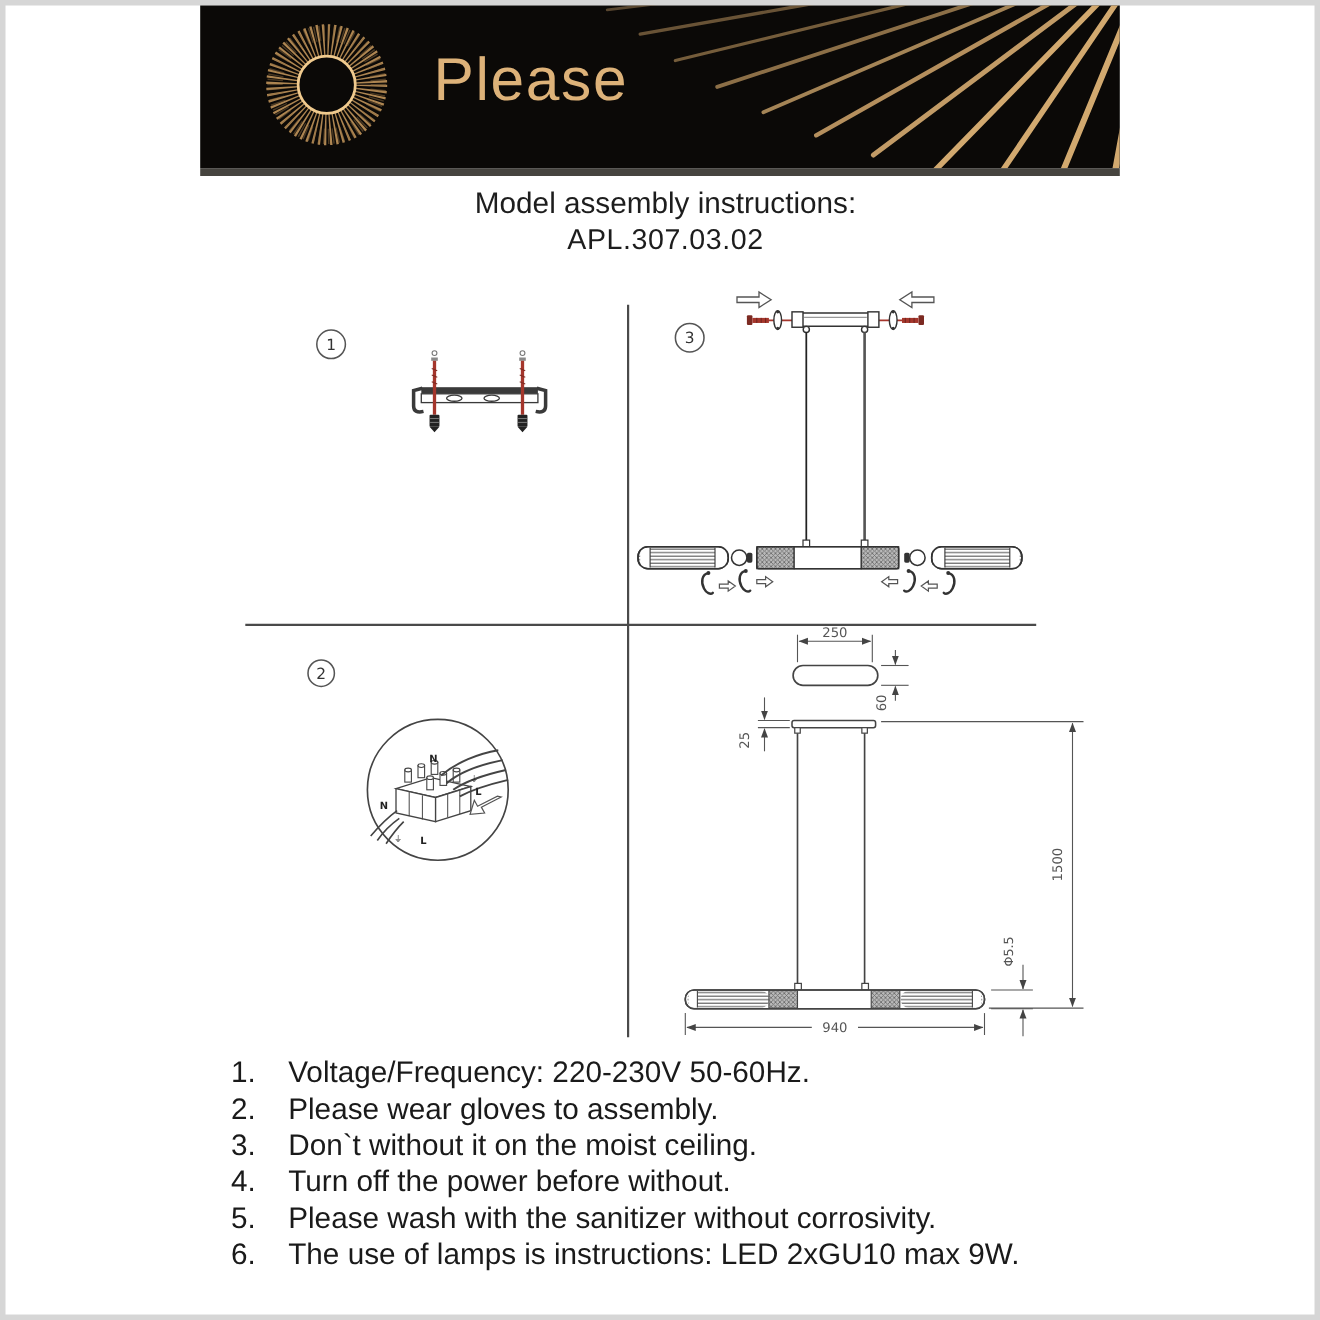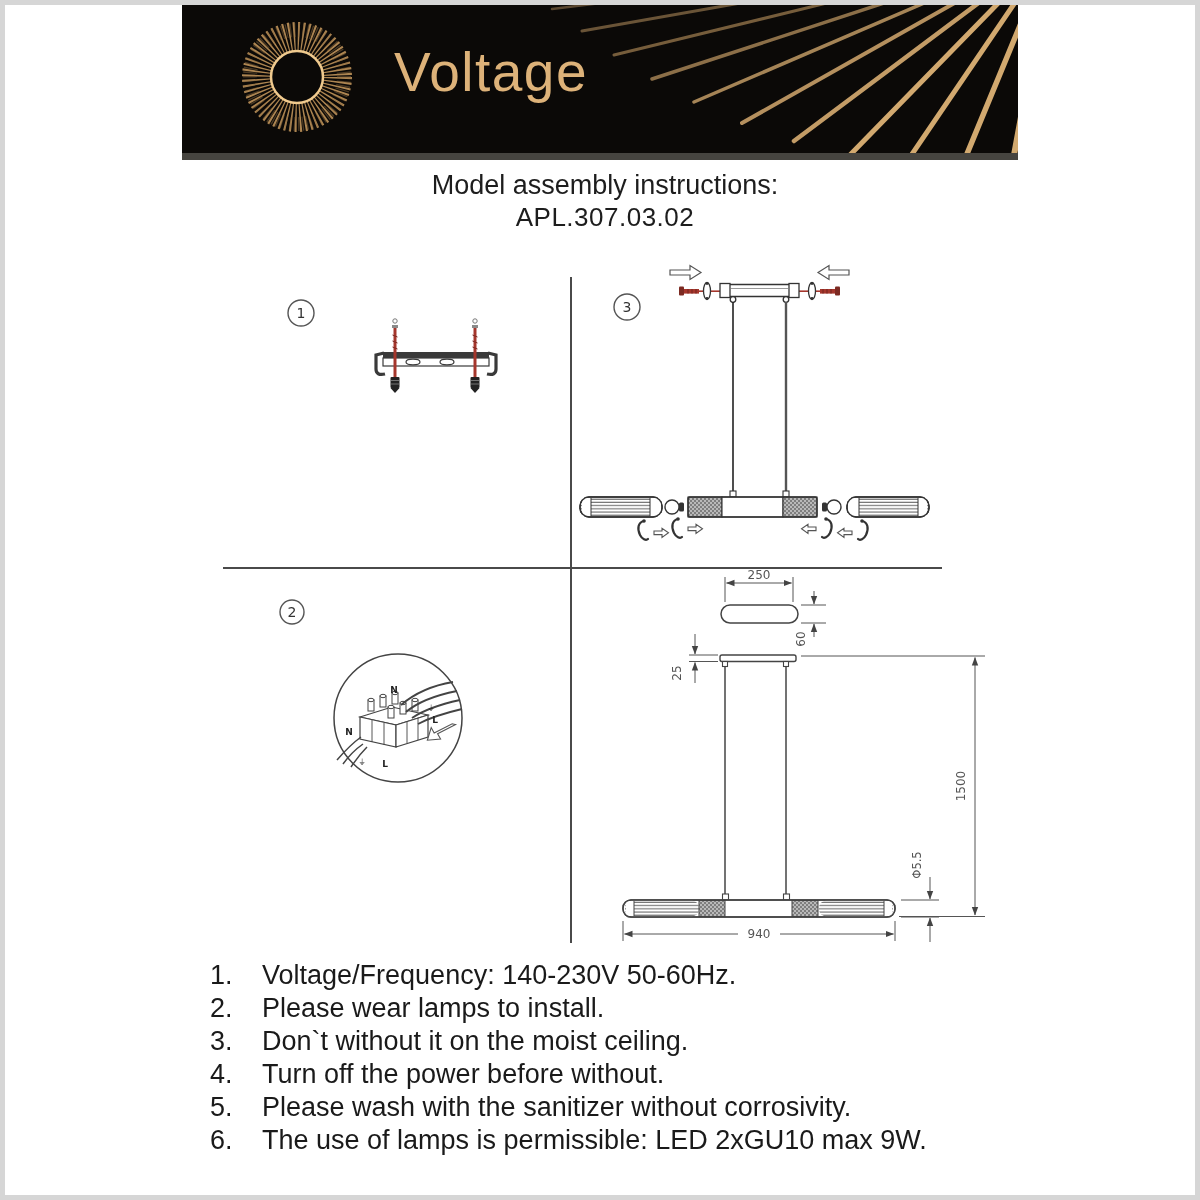--- a/index.html
+++ b/index.html
@@ -52,21 +52,21 @@
           <line x1="870" y1="-55" x2="470" y2="76" stroke="#b8925e" stroke-width="3.5" opacity="0.75"></line>
           <line x1="870" y1="-55" x2="512" y2="99" stroke="#c09a64" stroke-width="3.5" opacity="0.85"></line>
           <line x1="870" y1="-55" x2="560" y2="120" stroke="#c89f68" stroke-width="4" opacity="0.9"></line>
           <line x1="870" y1="-55" x2="612" y2="138" stroke="#cda46c" stroke-width="4.5" opacity="0.95"></line>
           <line x1="870" y1="-55" x2="668" y2="152" stroke="#d2a96f" stroke-width="5"></line>
           <line x1="870" y1="-55" x2="724" y2="160" stroke="#d2a96f" stroke-width="5"></line>
           <line x1="870" y1="-55" x2="780" y2="163" stroke="#d2a96f" stroke-width="5.5"></line>
           <line x1="870" y1="-55" x2="830" y2="163" stroke="#d2a96f" stroke-width="6"></line>
         </g>
       </svg>
-      <div class="brand">Voltage</div>
+      <div class="brand">Please</div>
     </div>
     <div class="banner-strip"></div>
   </div>
 
   <div class="title1">Model assembly instructions:</div>
   <div class="title2">APL.307.03.02</div>
 
   <svg class="diagram" width="840" height="700" viewBox="0 0 840 700" font-family="DejaVu Sans, sans-serif">
     <defs>
       <pattern id="knurl" width="4" height="4" patternUnits="userSpaceOnUse">
@@ -349,37 +349,37 @@
         <line x1="439.5" y1="679" x2="708.5" y2="679" marker-start="url(#ma)" marker-end="url(#ma)"></line>
       </g>
       <rect x="553" y="671" width="42" height="15" fill="#fff" stroke="none"></rect>
       <text x="574" y="683" text-anchor="middle" font-size="12" fill="#555">940</text>
     </g>
   </svg>
 
   <div class="instructions">
     <div class="instr-item">
       <span class="num">1.</span>
-      <span class="txt">Voltage/Frequency: 140-230V 50-60Hz.</span>
+      <span class="txt">Voltage/Frequency: 220-230V 50-60Hz.</span>
     </div>
     <div class="instr-item">
       <span class="num">2.</span>
-      <span class="txt">Please wear lamps to install.</span>
+      <span class="txt">Please wear gloves to assembly.</span>
     </div>
     <div class="instr-item">
       <span class="num">3.</span>
       <span class="txt">Don`t without it on the moist ceiling.</span>
     </div>
     <div class="instr-item">
       <span class="num">4.</span>
       <span class="txt">Turn off the power before without.</span>
     </div>
     <div class="instr-item">
       <span class="num">5.</span>
       <span class="txt">Please wash with the sanitizer without corrosivity.</span>
     </div>
     <div class="instr-item">
       <span class="num">6.</span>
-      <span class="txt">The use of lamps is permissible: LED 2xGU10 max 9W.</span>
+      <span class="txt">The use of lamps is instructions: LED 2xGU10 max 9W.</span>
     </div>
   </div>
 
 </div>
 
 </body></html>

